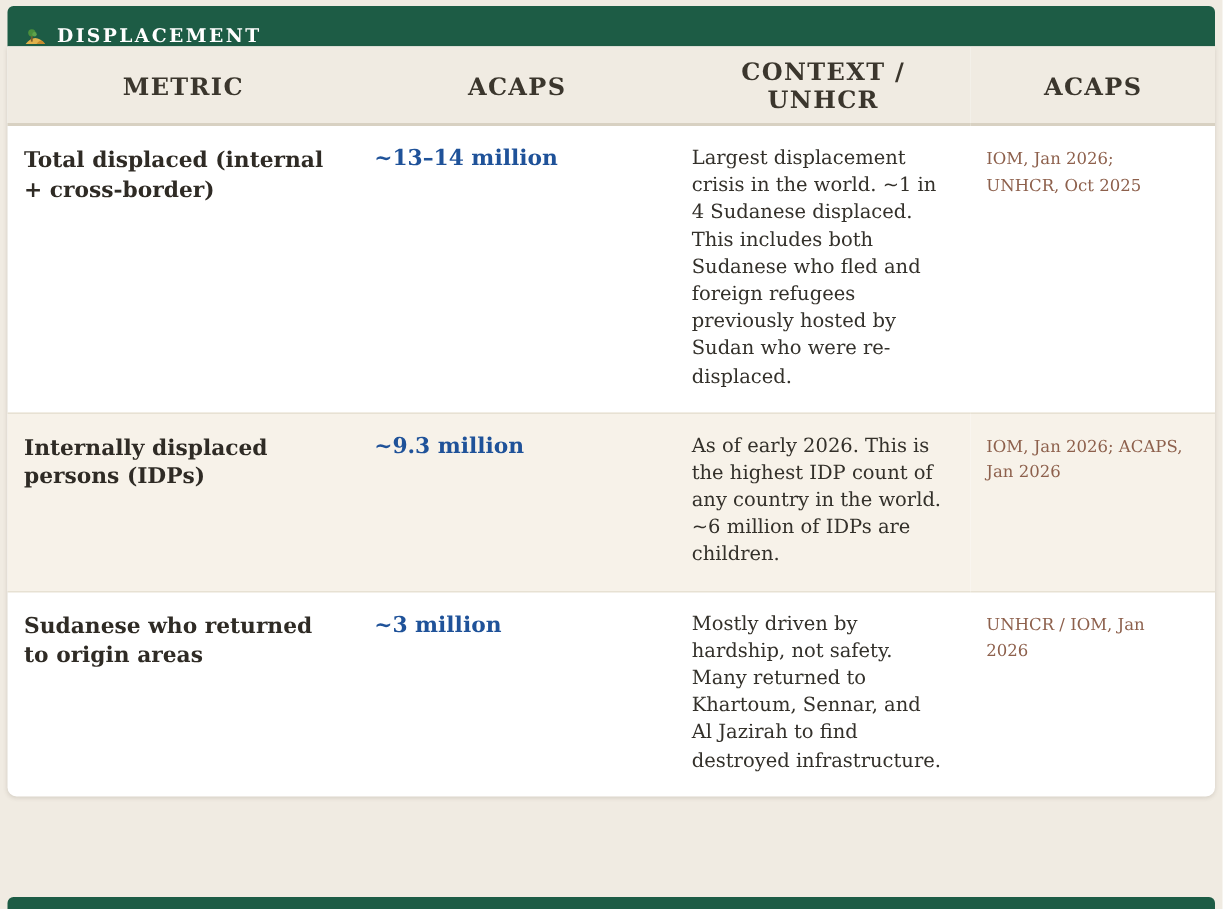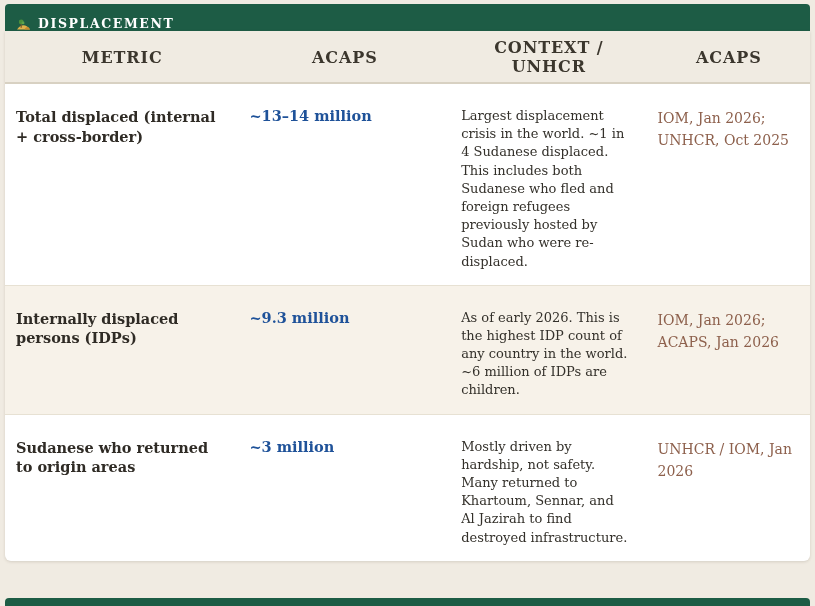--- a/index.html
+++ b/index.html
@@ -45,21 +45,21 @@
     text-align: center;
     font-size: 16px;
     font-weight: bold;
     letter-spacing: 0.9px;
     color: #3b362d;
     padding: 7px 10px 6px 11px;
     border-bottom: 2px solid #d8d1c2;
   }
   tbody td {
     vertical-align: top;
-    padding: 23px 16px 14px 11px;
+    padding: 13px 16px 14px 11px;
     border-bottom: 1px solid #e7e1d3;
   }
   tbody tr:last-child td { border-bottom: none; }
   tbody tr:nth-child(even) td { background: #f7f2e9; }
   td.metric {
     font-weight: bold;
     font-size: 14.5px;
     line-height: 1.35;
     color: #2f2b25;
   }
@@ -68,21 +68,21 @@
     font-size: 14.5px;
     color: var(--figure-blue, #1f5299);
     margin-top: 12px;
   }
   td.context {
     font-size: 13px;
     line-height: 1.4;
     color: #33302a;
   }
   td.source {
-    font-size: 14px;
+    font-size: 11px;
     line-height: 1.6;
     color: var(--source-brown, #8d604c);
   }
   .next-section-bar {
     position: absolute;
     left: 5px; right: 5px; bottom: 0;
     height: 8px;
     background: var(--header-green, #1d5c45);
     border-radius: 4px 4px 0 0;
   }

